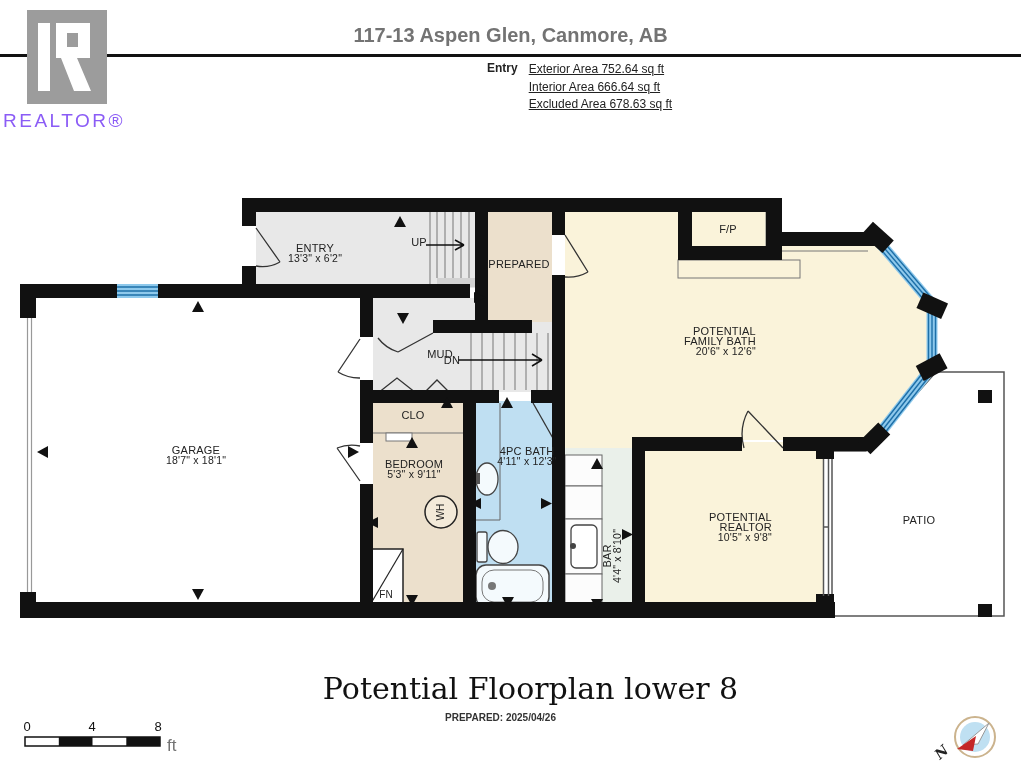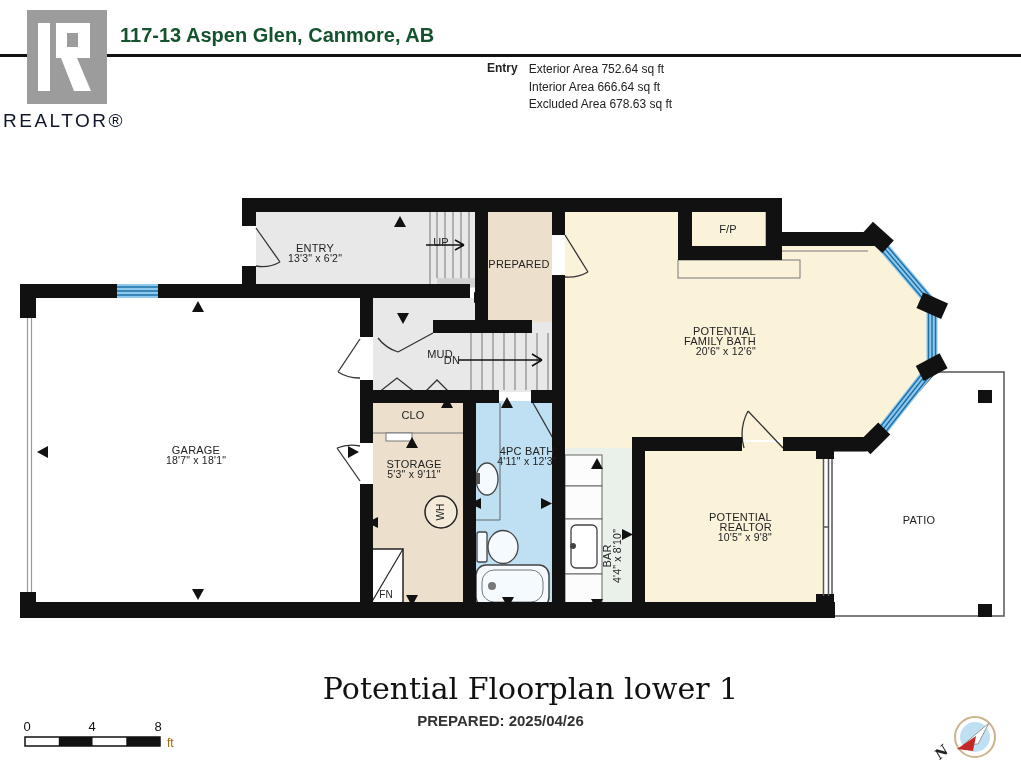--- a/index.html
+++ b/index.html
@@ -4,33 +4,33 @@
 <style>
   html,body{margin:0;padding:0;background:#fff;}
   #stage{position:relative;width:1021px;height:768px;background:#fff;overflow:hidden;
          font-family:"Liberation Sans",sans-serif;color:#222;}
   #plan-svg{position:absolute;left:0;top:0;}
   .lbl{position:absolute;transform:translate(-50%,-50%);font-size:11px;line-height:10px;
        text-align:center;white-space:nowrap;color:#222;letter-spacing:.2px;}
   .lbl .dims{font-size:10.5px;}
   .lbl-left{transform:none;text-align:right;}
   .rot90{transform:translate(-50%,-50%) rotate(-90deg);}
-  .title{position:absolute;top:24px;left:120px;right:120px;text-align:left;
-         font-size:20px;font-weight:bold;color:#14532d;}
+  .title{position:absolute;top:24px;left:120px;right:120px;text-align:center;
+         font-size:20px;font-weight:bold;color:#737373;}
   .stats{position:absolute;top:61px;left:487px;display:flex;gap:11px;font-size:12px;}
   .stats .area-label{font-weight:bold;}
-  .stats .lines{line-height:17.5px;}
-  .realtor-text{position:absolute;left:3px;top:110px;font-size:19px;color:#0f172a;
+  .stats .lines{line-height:17.5px;text-decoration:underline;}
+  .realtor-text{position:absolute;left:3px;top:110px;font-size:19px;color:#8b5cf6;
                 letter-spacing:2.5px;}
   .plan-title{position:absolute;top:671px;left:40px;right:0;text-align:center;
               font-family:"DejaVu Serif","Liberation Serif",serif;font-size:30px;color:#111;}
   .prepared{position:absolute;top:712px;left:0;right:20px;text-align:center;
-            font-size:15px;font-weight:bold;color:#333;}
+            font-size:10px;font-weight:bold;color:#333;}
   .scale-num{position:absolute;transform:translate(-50%,-50%);font-size:13px;color:#111;}
-  .scale-unit{position:absolute;left:167px;top:736px;font-size:12px;color:#a16207;}
+  .scale-unit{position:absolute;left:167px;top:736px;font-size:17px;color:#737373;}
   .north{position:absolute;left:935px;top:744px;font-size:14px;font-weight:bold;
          font-family:"DejaVu Serif",serif;font-style:italic;transform:rotate(-42deg);}
 </style>
 </head>
 <body>
 
 <div id="stage">
 
   <svg id="plan-svg" width="1021" height="768" viewBox="0 0 1021 768">
 
@@ -246,57 +246,57 @@
       <div>Exterior Area 752.64 sq ft</div>
       <div>Interior Area 666.64 sq ft</div>
       <div>Excluded Area 678.63 sq ft</div>
     </div>
   </div>
 
   <div class="lbl" style="left:315px;top:253px">
     <div>ENTRY</div>
       <div class="dims">13'3" x 6'2"</div>
   </div>
-  <div class="lbl" style="left:441px;top:242px">UP</div>
+  <div class="lbl" style="left:419px;top:242px">UP</div>
   <div class="lbl" style="left:519px;top:264px">PREPARED</div>
   <div class="lbl" style="left:728px;top:229px">F/P</div>
   <div class="lbl lbl-left" style="left:684px;top:326px">
     <div>POTENTIAL</div>
       <div>FAMILY BATH</div>
     <div class="dims">20'6" x 12'6"</div>
   </div>
   <div class="lbl" style="left:440px;top:354px">MUD</div>
   <div class="lbl" style="left:452px;top:360px">DN</div>
   <div class="lbl" style="left:196px;top:455px">
     <div>GARAGE</div>
       <div class="dims">18'7" x 18'1"</div>
   </div>
   <div class="lbl" style="left:413px;top:415px">CLO</div>
   <div class="lbl" style="left:414px;top:469px">
-    <div>STORAGE</div>
+    <div>BEDROOM</div>
       <div class="dims">5'3" x 9'11"</div>
   </div>
   <div class="lbl" style="left:527px;top:456px">
     <div>4PC BATH</div>
       <div class="dims">4'11" x 12'3"</div>
   </div>
   <div class="lbl rot90" style="left:441px;top:512px;font-size:10px">WH</div>
   <div class="lbl" style="left:386px;top:595px;font-size:10px">FN</div>
   <div class="lbl rot90" style="left:612px;top:556px">
     <div>BAR</div>
       <div class="dims">4'4" x 8'10"</div>
   </div>
   <div class="lbl lbl-left" style="left:709px;top:512px">
     <div>POTENTIAL</div>
       <div>REALTOR</div>
     <div class="dims">10'5" x 9'8"</div>
   </div>
   <div class="lbl" style="left:919px;top:520px">PATIO</div>
 
-  <div class="plan-title">Potential Floorplan lower 1</div>
+  <div class="plan-title">Potential Floorplan lower 8</div>
   <div class="prepared">PREPARED: 2025/04/26</div>
   <div class="scale-num" style="left:27px;top:726px">0</div>
   <div class="scale-num" style="left:92px;top:726px">4</div>
   <div class="scale-num" style="left:158px;top:726px">8</div>
   <div class="scale-unit">ft</div>
   <div class="north">N</div>
 
 </div>
 
 </body></html>

